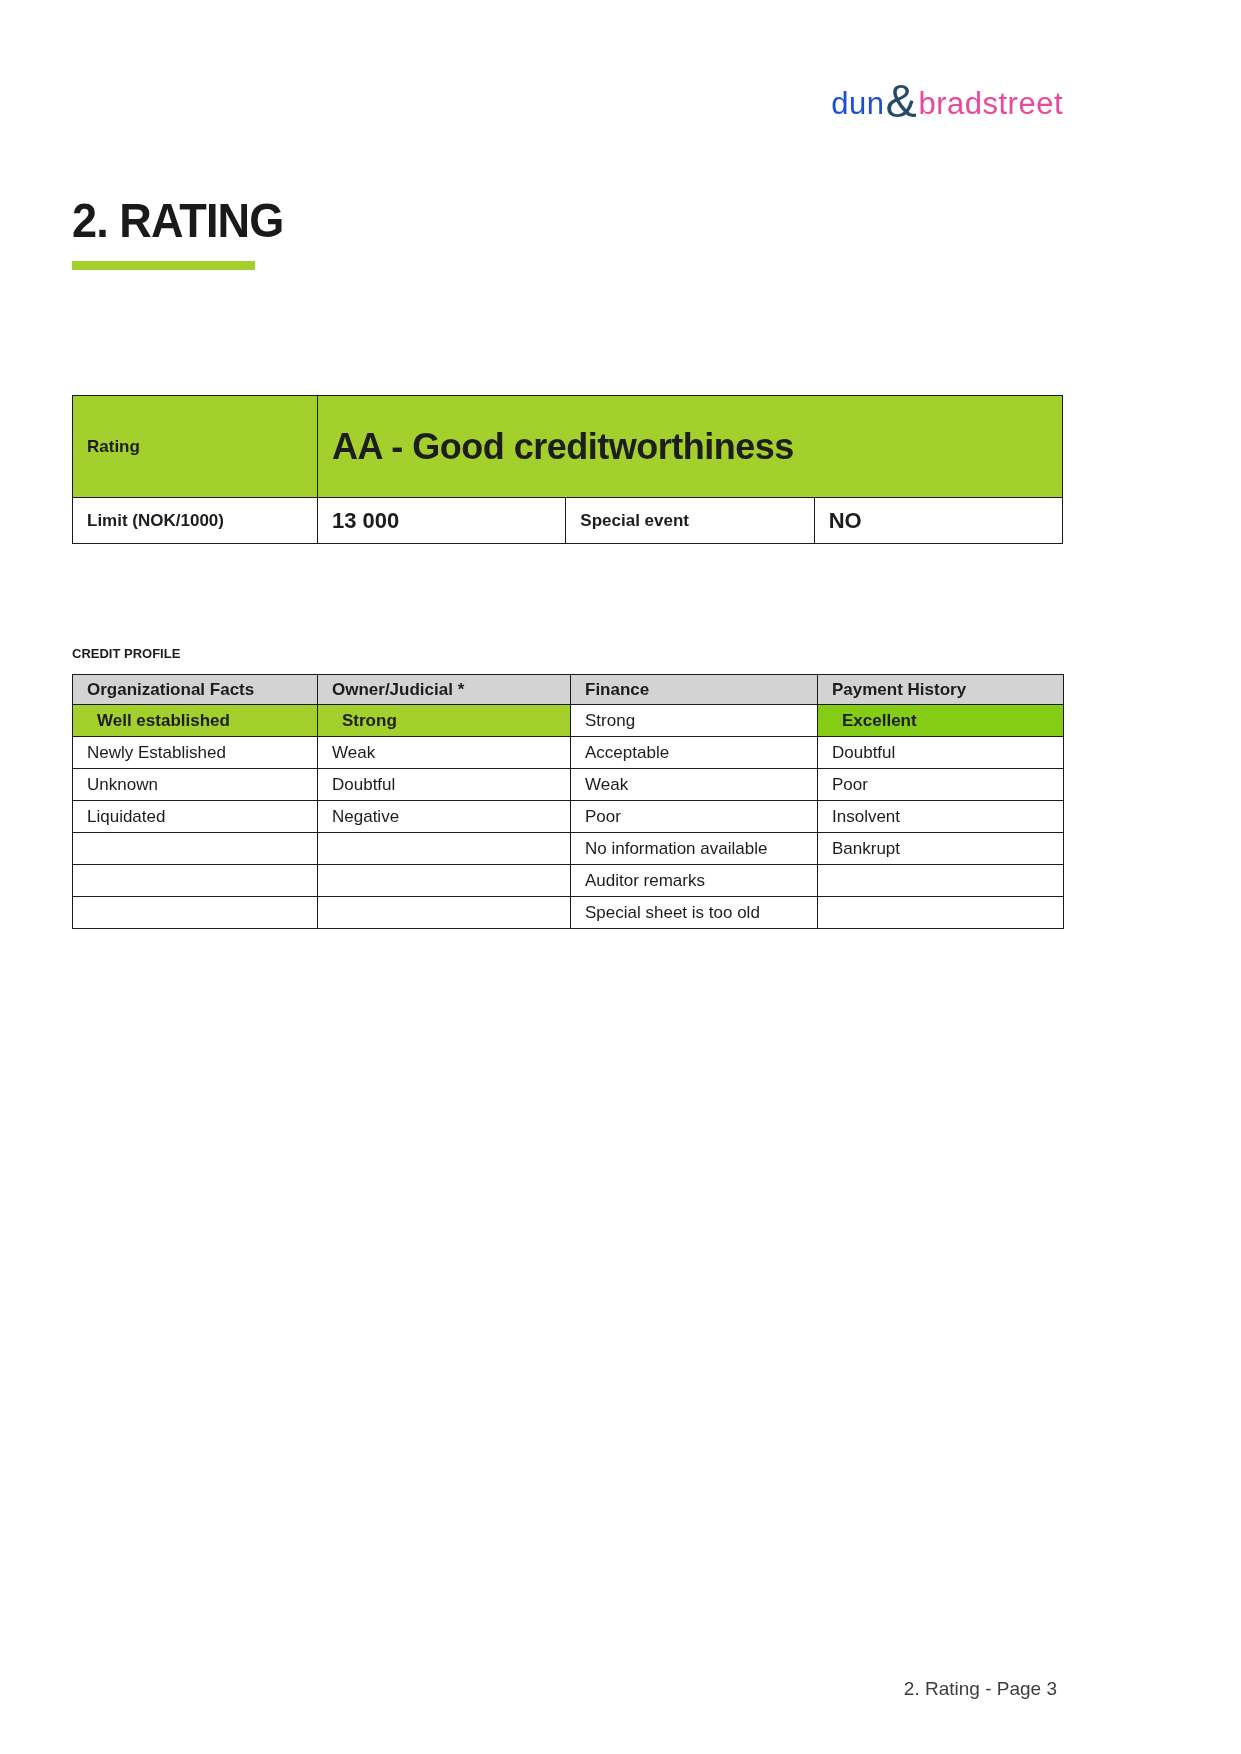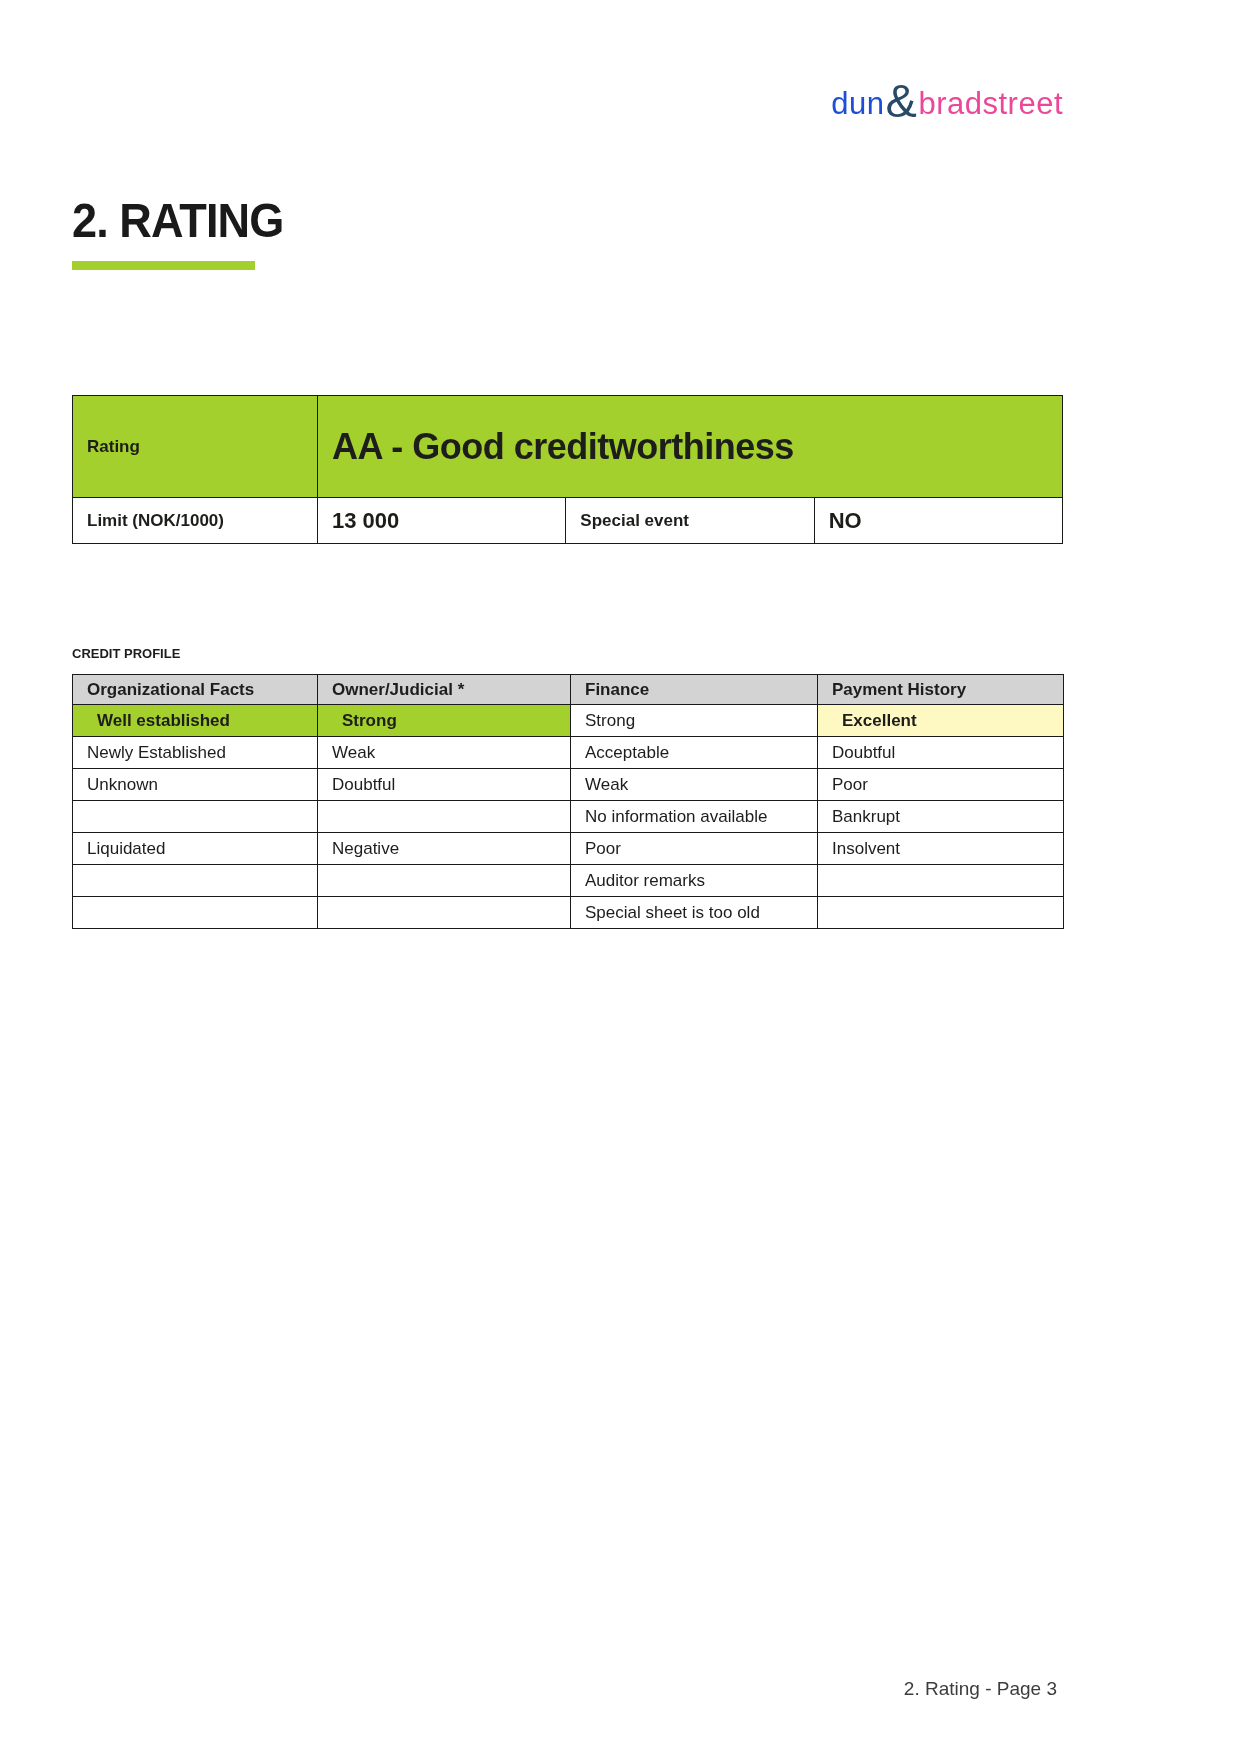--- a/index.html
+++ b/index.html
@@ -122,45 +122,45 @@
             <th>Owner/Judicial *</th>
             <th>Finance</th>
             <th>Payment History</th>
           </tr>
         </thead>
       <tbody id="credit-body">
           <tr>
             <td class="hl" style="background: rgb(164, 208, 45);">Well established</td>
             <td class="hl" style="background: rgb(164, 208, 45);">Strong</td>
             <td>Strong</td>
-            <td class="hl" style="background: #fef9c3;">Excellent</td>
+            <td class="hl" style="background: #84cc16;">Excellent</td>
           </tr>
           <tr>
             <td>Newly Established</td>
             <td>Weak</td>
             <td>Acceptable</td>
             <td>Doubtful</td>
           </tr>
           <tr>
             <td>Unknown</td>
             <td>Doubtful</td>
             <td>Weak</td>
             <td>Poor</td>
           </tr>
           <tr>
+            <td>Liquidated</td>
+            <td>Negative</td>
+            <td>Poor</td>
+            <td>Insolvent</td>
+          </tr>
+          <tr>
             <td></td>
             <td></td>
             <td>No information available</td>
             <td>Bankrupt</td>
-          </tr>
-          <tr>
-            <td>Liquidated</td>
-            <td>Negative</td>
-            <td>Poor</td>
-            <td>Insolvent</td>
           </tr>
           <tr>
             <td></td>
             <td></td>
             <td>Auditor remarks</td>
             <td></td>
           </tr>
           <tr>
             <td></td>
             <td></td>

